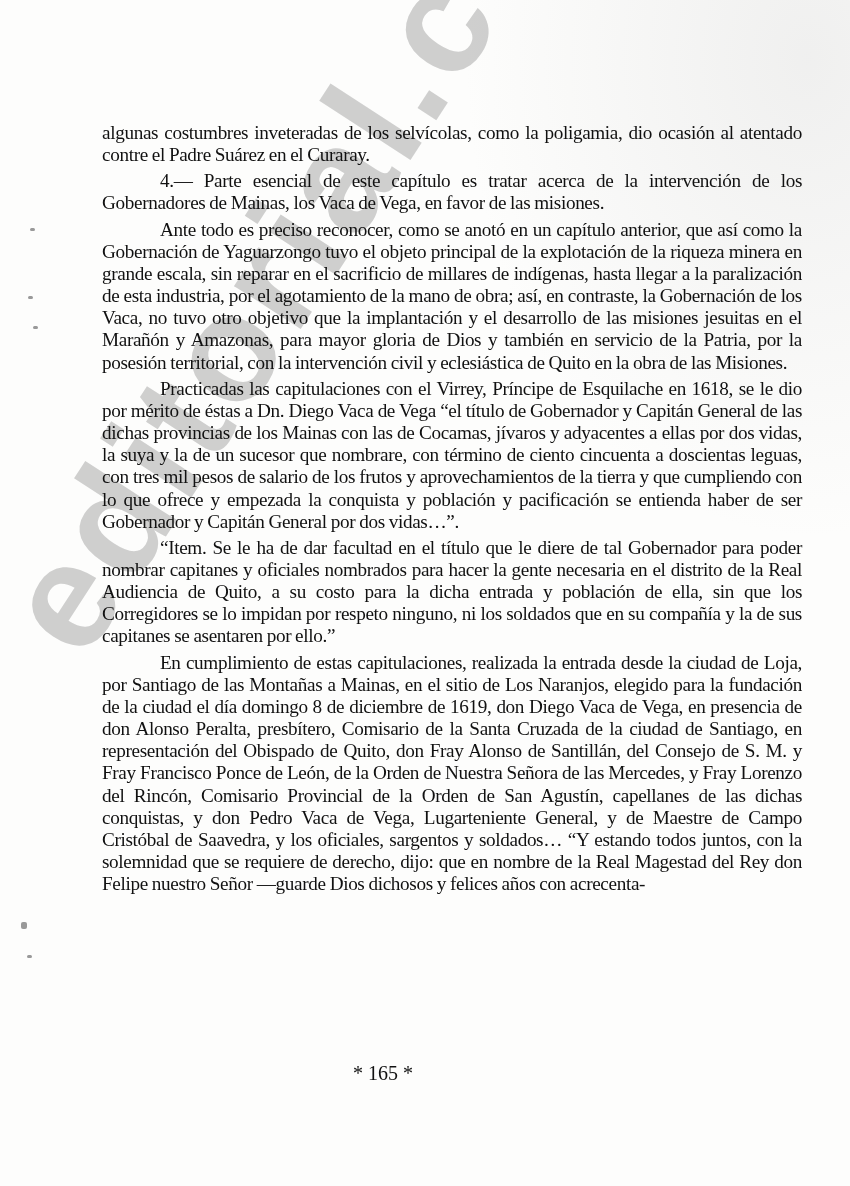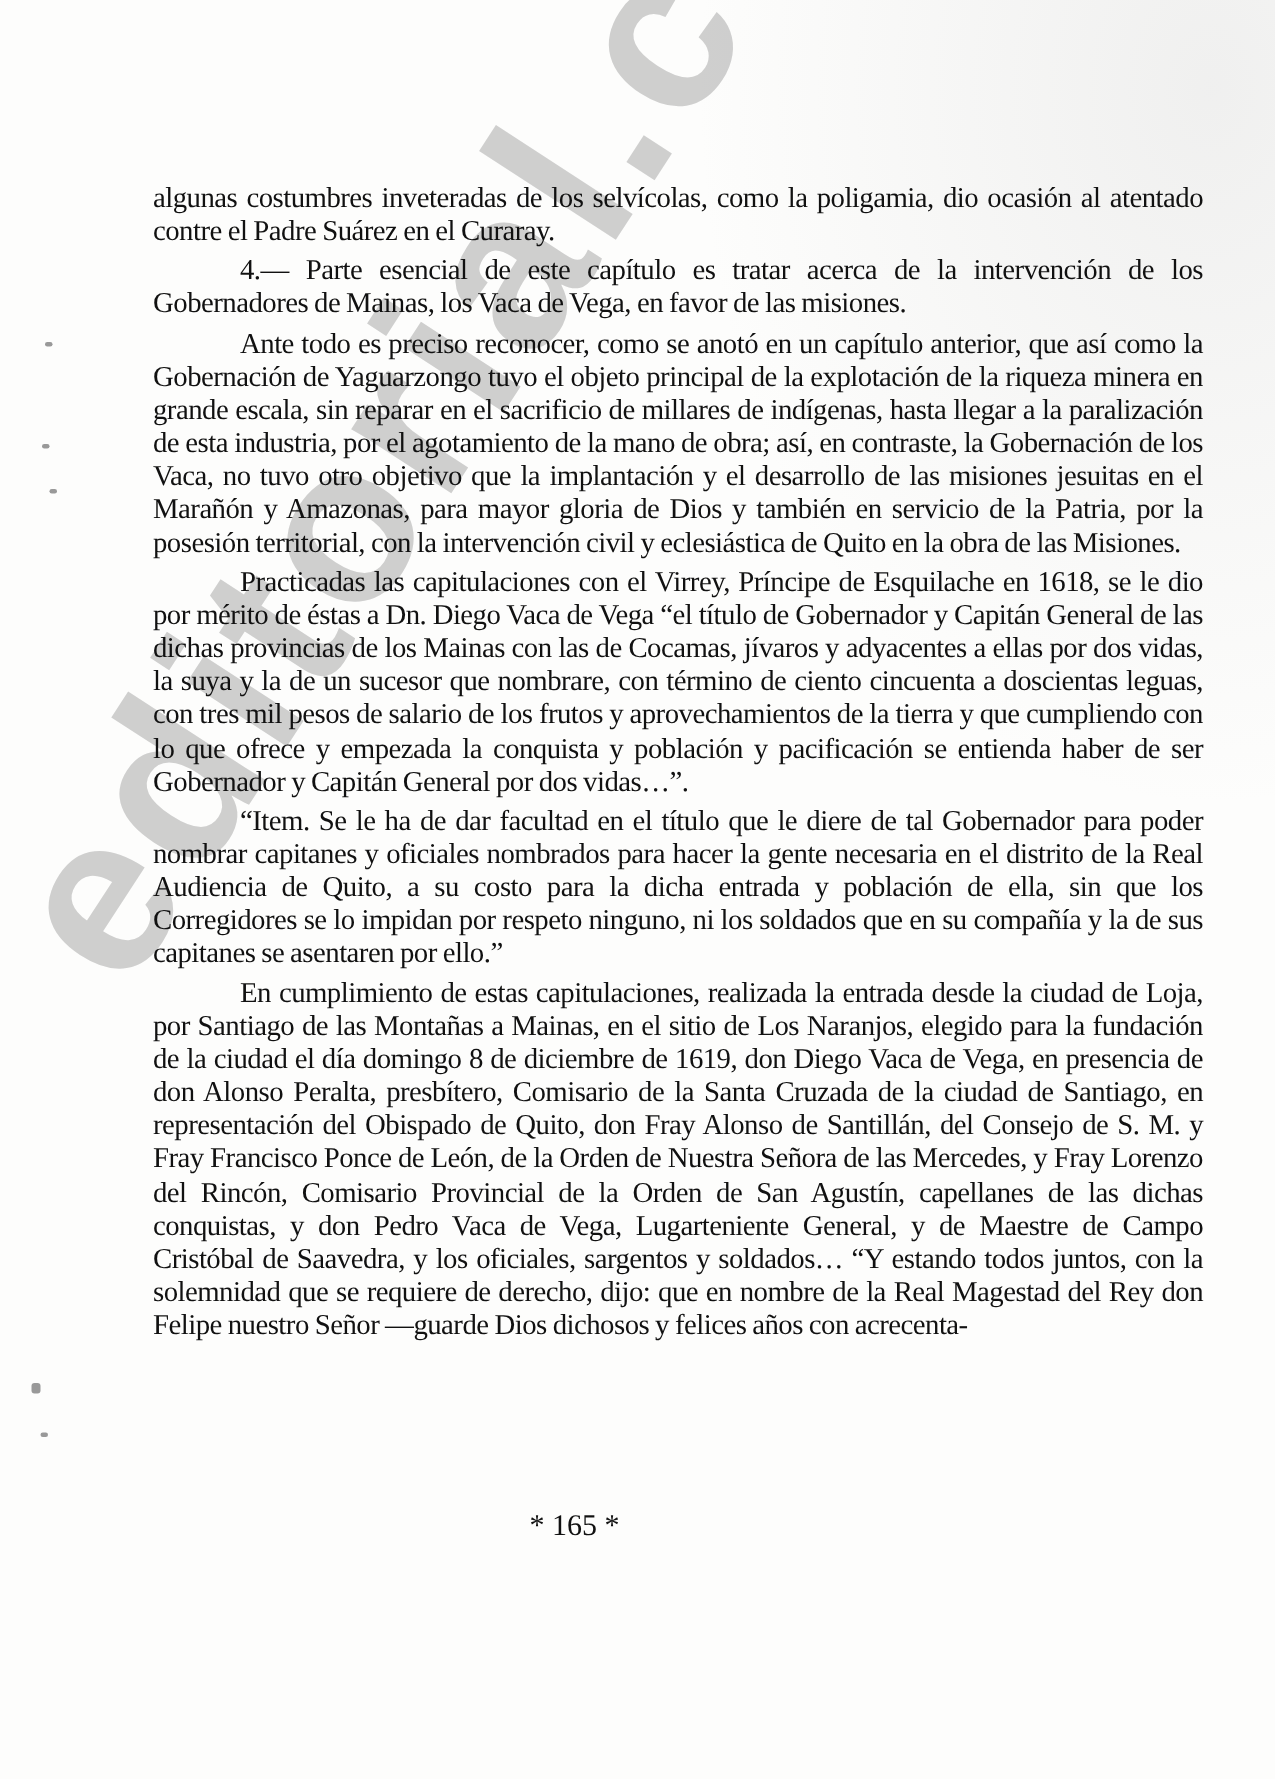--- a/index.html
+++ b/index.html
@@ -39,21 +39,21 @@
       font-size: 19.2px;
       line-height: 22.15px;
       text-align: justify;
       z-index: 2;
       letter-spacing: -0.35px;
       word-spacing: -0.5px;
     }
     .body-text p { margin: 4px; text-indent: 58px; }
     .body-text p.cont { text-indent: 0; }
     .page-number {
-      position: absolute; left: 0; width: 766px; top: 1006px;
+      position: absolute; left: 0; width: 766px; top: 1062px;
       text-align: center; font-size: 20px; z-index: 2;
     }
     .margin-mark {
       position: absolute; width: 5px; height: 3px; background: #999; border-radius: 2px;
     }
   </style>
 </head>
 <body>
 
 <div class="page">

